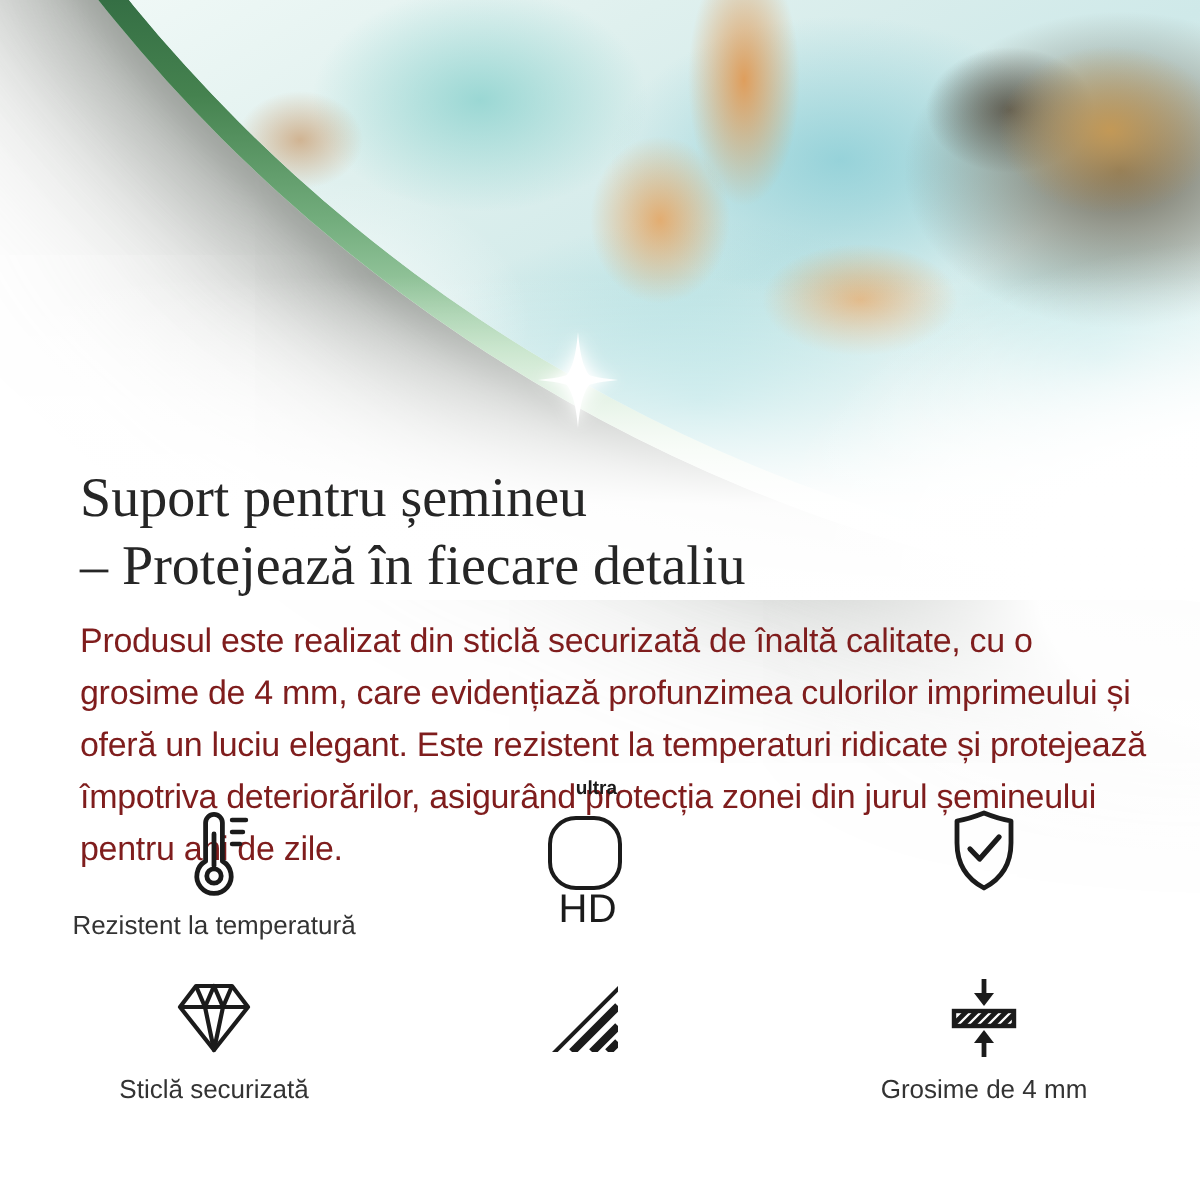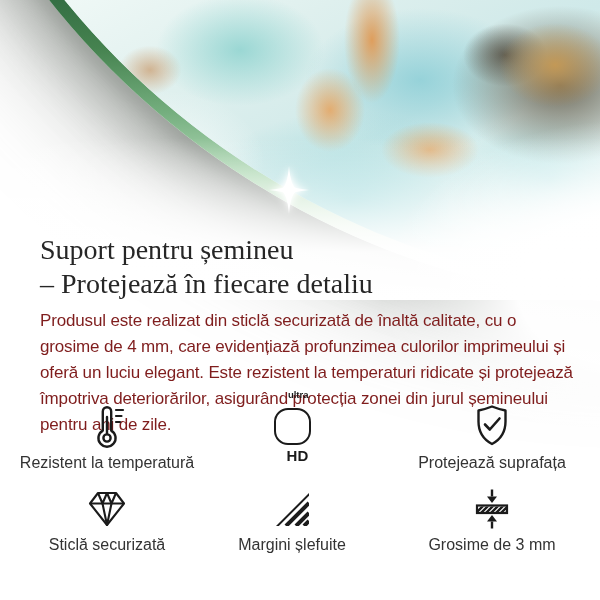--- a/index.html
+++ b/index.html
@@ -57,28 +57,28 @@
     position:absolute;left:40px;top:308px;width:536px;z-index:2;
     font-size:17px;line-height:26px;letter-spacing:-0.15px;color:#7f1d1d;
   }
   
   .features{position:absolute;left:0;top:0;width:600px;height:600px;z-index:2;}
   .feature{position:absolute;width:176px;text-align:center;}
   .r1{top:402px;}  .r2{top:487px;}
   .c1{left:19px;}  .c2{left:204px;}  .c3{left:404px;}
   .ficon{height:48px;display:flex;align-items:center;justify-content:center;}
   .r2 .ficon{height:44px;}
-  .flabel{margin-top:5px;font-size:16px;color:#333333;line-height:15px;}
+  .flabel{margin-top:5px;font-size:13px;color:#333333;line-height:15px;}
   .r2 .flabel{margin-top:6px;}
   .uhd-box{
     width:33px;height:33px;border:2.5px solid #1b1b1b;border-radius:14px;
     display:flex;flex-direction:column;align-items:flex-end;justify-content:center;color:#1b1b1b;
   }
   .uhd-top{font-size:9.5px;font-weight:700;line-height:10px;}
-  .uhd-bottom{font-size:15px;font-weight:700;line-height:15px;letter-spacing:0.2px;margin-top:48px;}
+  .uhd-bottom{font-size:20px;font-weight:400;line-height:15px;letter-spacing:0.2px;margin-top:48px;}
   svg{display:block;}
 </style>
 </head>
 <body>
 
 <div class="page">
 
   <div class="hero">
     <div class="rim"></div>
     <div class="art">
@@ -124,21 +124,20 @@
       </div>
     </div>
 
     <div class="feature r1 c3">
       <div class="ficon">
         <svg width="44" height="46" viewBox="0 0 44 46" fill="none" stroke="#1b1b1b" stroke-width="2.4">
           <path d="M22 3.5 C27 5.5 31.5 6.8 35.5 7.5 V18.5 C35.5 29 30.5 36.5 22 41 C13.5 36.5 8.5 29 8.5 18.5 V7.5 C12.5 6.8 17 5.5 22 3.5 Z" stroke-linejoin="round"></path>
           <path d="M15 21.5 L19.8 26.5 L29.5 15.5" stroke-width="2.6" stroke-linecap="round" stroke-linejoin="round"></path>
         </svg>
       </div>
-      <div class="flabel">Protejează suprafața</div>
     </div>
 
     <div class="feature r2 c1">
       <div class="ficon">
         <svg width="44" height="44" viewBox="0 0 44 44" fill="none" stroke="#1b1b1b" stroke-width="2.1" stroke-linejoin="round">
           <path d="M5 16.5 L13 6 H31 L39 16.5 L22 38 Z"></path>
           <path d="M5 16.5 H39"></path>
           <path d="M13 6 L17.5 16.5 L22 6 L26.5 16.5 L31 6"></path>
           <path d="M17.5 16.5 L22 38 L26.5 16.5"></path>
         </svg>
@@ -155,21 +154,20 @@
               </clipPath>
           </defs>
           <g clip-path="url(#triClip)" stroke="#1b1b1b" stroke-width="4" fill="none">
             <path d="M6 39 L39 6"></path>
             <path d="M16 39 L39 16"></path>
             <path d="M26 39 L39 26"></path>
             <path d="M34 39 L39 34"></path>
           </g>
         </svg>
       </div>
-      <div class="flabel">Margini șlefuite</div>
     </div>
 
     <div class="feature r2 c3">
       <div class="ficon">
         <svg width="44" height="44" viewBox="0 0 44 44">
           <defs>
             <clipPath id="barClip">
                 <rect x="8" y="19.5" width="28" height="5.5"></rect>
               </clipPath>
           </defs>
@@ -178,17 +176,17 @@
             <path d="M5 27 L14 18 M10 27 L19 18 M15 27 L24 18 M20 27 L29 18 M25 27 L34 18 M30 27 L39 18 M35 27 L44 18"></path>
           </g>
           <g fill="#1b1b1b" stroke="none">
             <path d="M20.8 2.5 h2.4 V9.5 h-2.4 Z"></path>
             <path d="M17 9.5 H27 L22 16 Z"></path>
             <path d="M20.8 41.5 h2.4 V34.5 h-2.4 Z"></path>
             <path d="M17 34.5 H27 L22 28 Z"></path>
           </g>
         </svg>
       </div>
-      <div class="flabel">Grosime de 3 mm</div>
+      <div class="flabel">Grosime de 4 mm</div>
     </div>
 
   </div>
 </div>
 
 </body></html>

